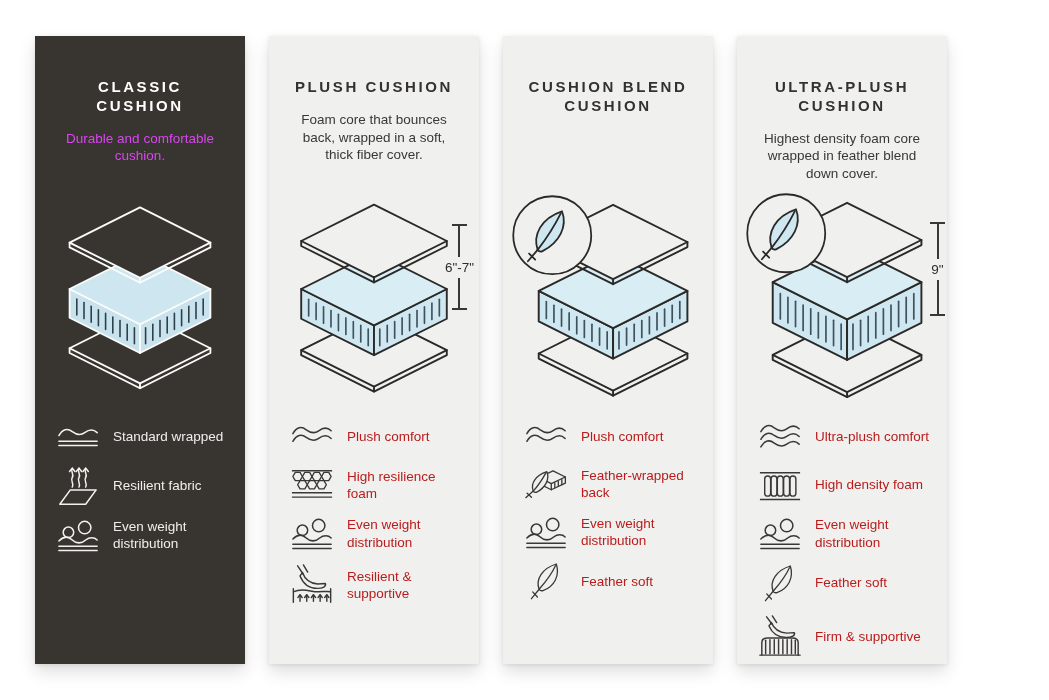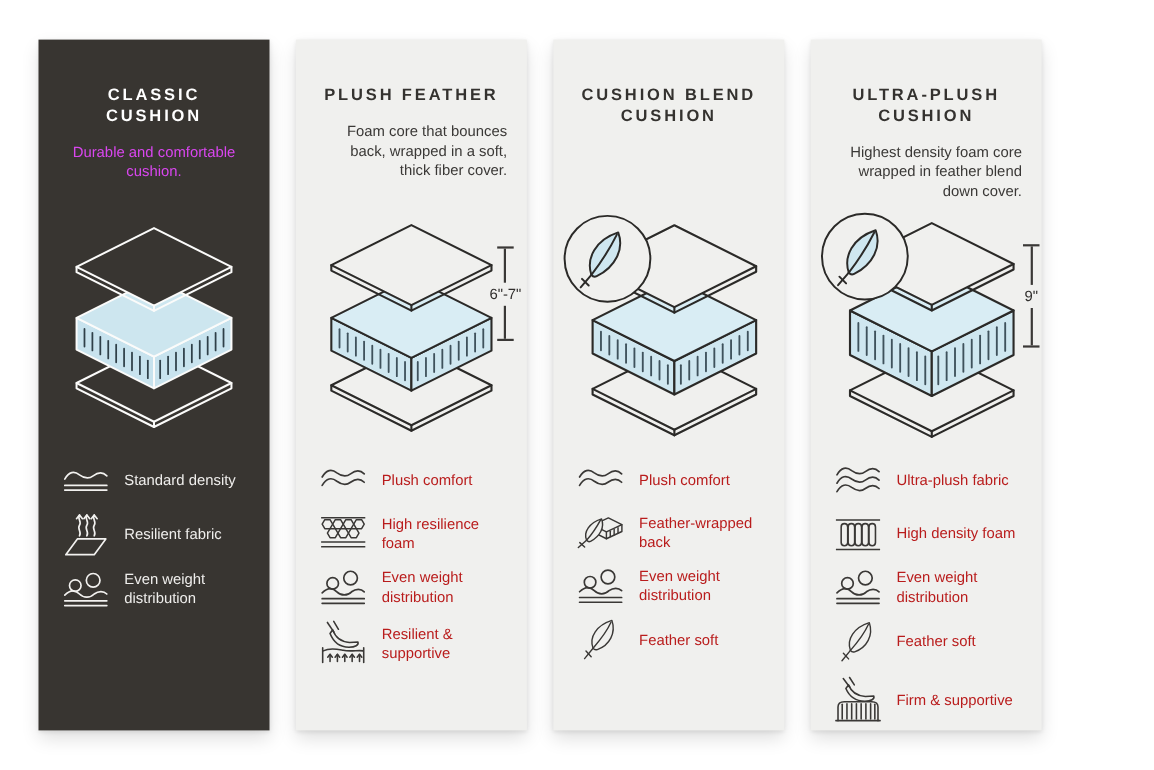--- a/index.html
+++ b/index.html
@@ -8,21 +8,21 @@
   .card{width:210px;height:628px;box-sizing:border-box;padding:42px 0 0 0;
         box-shadow:0 8px 16px rgba(0,0,0,.13),0 1px 4px rgba(0,0,0,.09);
         background:var(--bg);}
   .card.light{--bg:#f0f0ee;--foam:#cfe7f0;--foam-top:#d9edf4;--hatch:#3f525c;color:#34322f;}
   .card.dark{--bg:#383531;--foam:#c8e3ee;--foam-top:#cde6ef;--hatch:#2f4049;color:#f4f3f1;}
   .head{height:110px;padding:0 18px;text-align:center;}
   .title{margin:0 0 14px 0;font-size:15px;font-weight:700;letter-spacing:2.6px;line-height:1.25;}
   .card.dark .title{color:#ffffff;}
   .desc{margin:0 auto;font-size:13.5px;line-height:1.32;max-width:190px;}
   .card.dark .desc{color:#d946ef;}
-  .card.light .desc{color:#3a3836;text-align:right;}
+  .card.light .desc{color:#3a3836;}
   .illo{height:218px;position:relative;display:flex;align-items:center;justify-content:center;margin-bottom:10px;}
   .cushion-svg{color:#2b2a28;}
   .card.dark .cushion-svg{color:#fbfbfa;}
   .measure{position:absolute;display:flex;flex-direction:column;align-items:center;}
   .measure .cap{width:15px;height:2px;background:#3a3836;}
   .measure .vline{width:2px;flex:1;background:#3a3836;}
   .measure .mlabel{font-size:13.5px;color:#302e2c;padding:3px 0;white-space:nowrap;}
   .m-plush{right:5px;top:36px;height:86px;}
   .m-ultra{right:2px;top:34px;height:94px;}
   .features{list-style:none;margin:0;padding:4px 16px 0 20px;}
@@ -261,21 +261,21 @@
           <use href="#cushion" width="220" height="240"></use>
         </svg>
     </div>
     <ul class="features">
       <li class="feature">
         <span class="ficon">
             <svg viewBox="0 0 46 26">
               <use href="#icon-wave1"></use>
             </svg>
           </span>
-        <span class="flabel">Standard density</span>
+        <span class="flabel">Standard wrapped</span>
       </li>
       <li class="feature">
         <span class="ficon">
             <svg viewBox="0 0 46 42">
               <use href="#icon-breathable"></use>
             </svg>
           </span>
         <span class="flabel">Resilient fabric</span>
       </li>
       <li class="feature">
@@ -284,21 +284,21 @@
               <use href="#icon-even"></use>
             </svg>
           </span>
         <span class="flabel">Even weight distribution</span>
       </li>
     </ul>
   </section>
 
   <section class="card light">
     <div class="head">
-      <h2 class="title">PLUSH FEATHER</h2>
+      <h2 class="title">PLUSH CUSHION</h2>
       <p class="desc">Foam core that bounces back, wrapped in a soft, thick fiber cover.</p>
     </div>
     <div class="illo">
       <svg class="cushion-svg" width="182" viewBox="0 0 220 240">
           <use href="#cushion" width="220" height="240"></use>
         </svg>
       <div class="measure m-plush">
         <span class="cap"></span>
         <span class="vline"></span>
         <span class="mlabel">6"-7"</span>
@@ -406,21 +406,21 @@
         <span class="cap"></span>
       </div>
     </div>
     <ul class="features">
       <li class="feature">
         <span class="ficon">
             <svg viewBox="0 0 46 28">
               <use href="#icon-wave3"></use>
             </svg>
           </span>
-        <span class="flabel">Ultra-plush fabric</span>
+        <span class="flabel">Ultra-plush comfort</span>
       </li>
       <li class="feature">
         <span class="ficon">
             <svg viewBox="0 0 46 40">
               <use href="#icon-density"></use>
             </svg>
           </span>
         <span class="flabel">High density foam</span>
       </li>
       <li class="feature">

